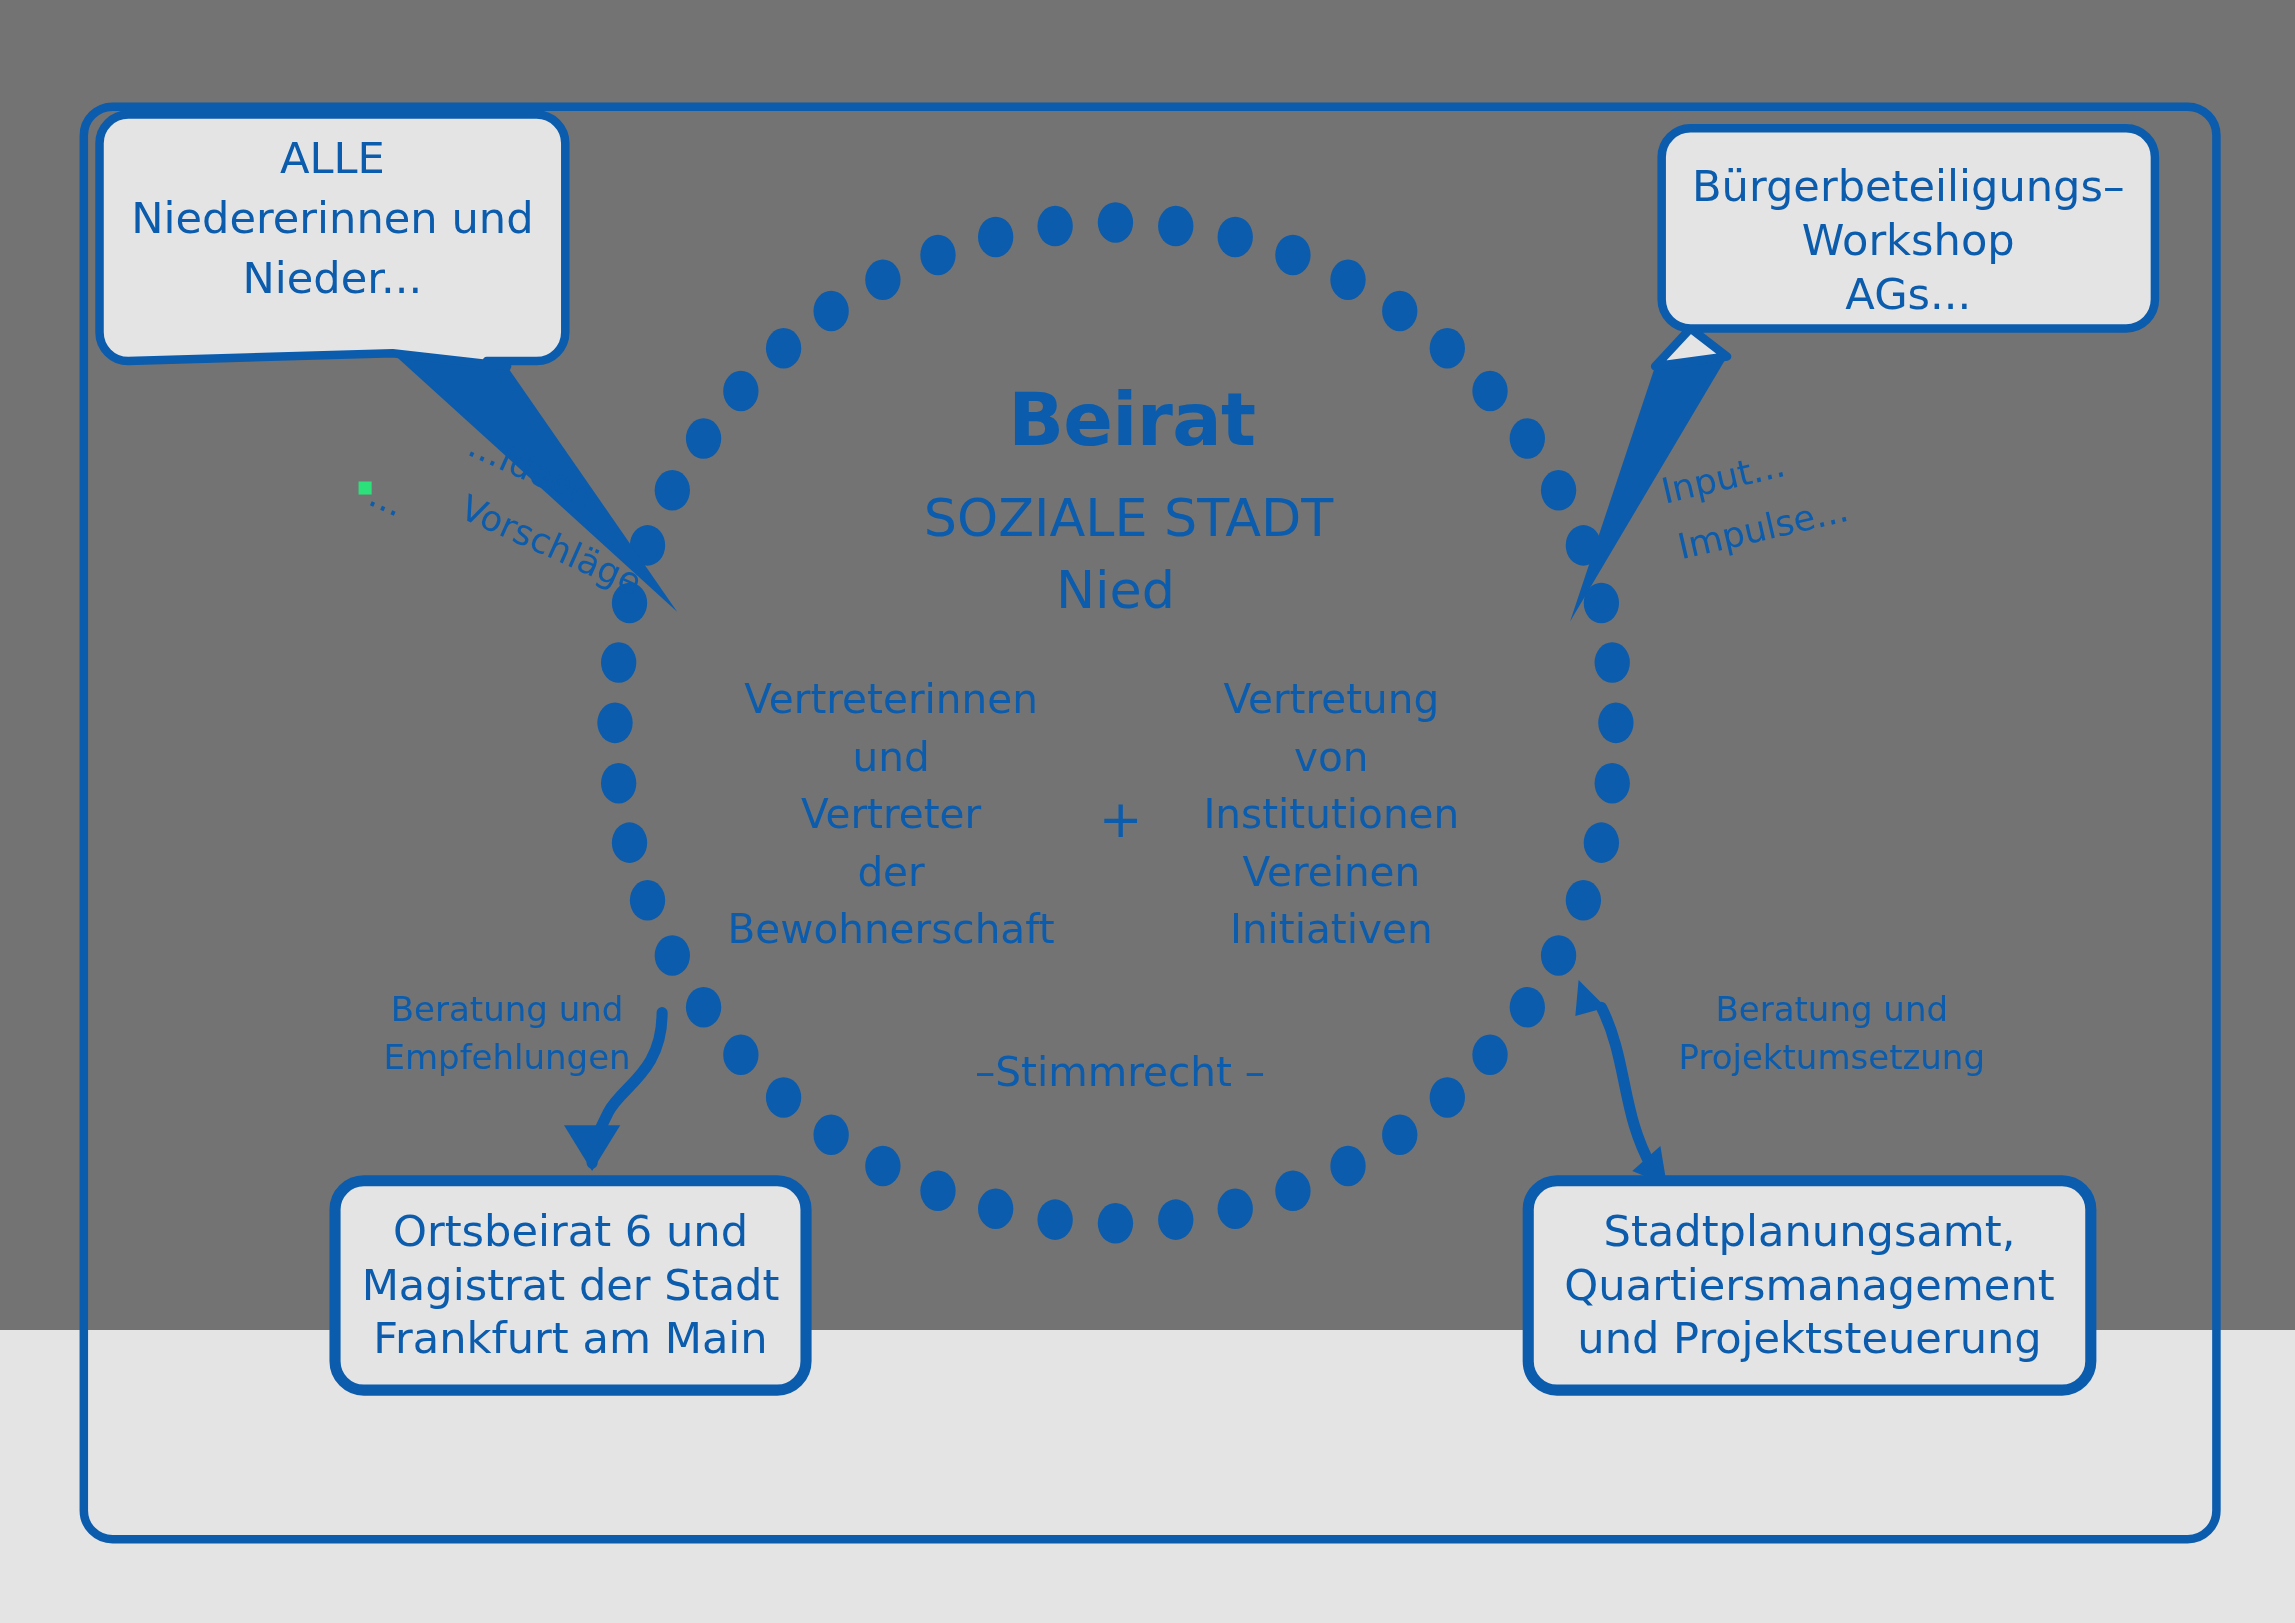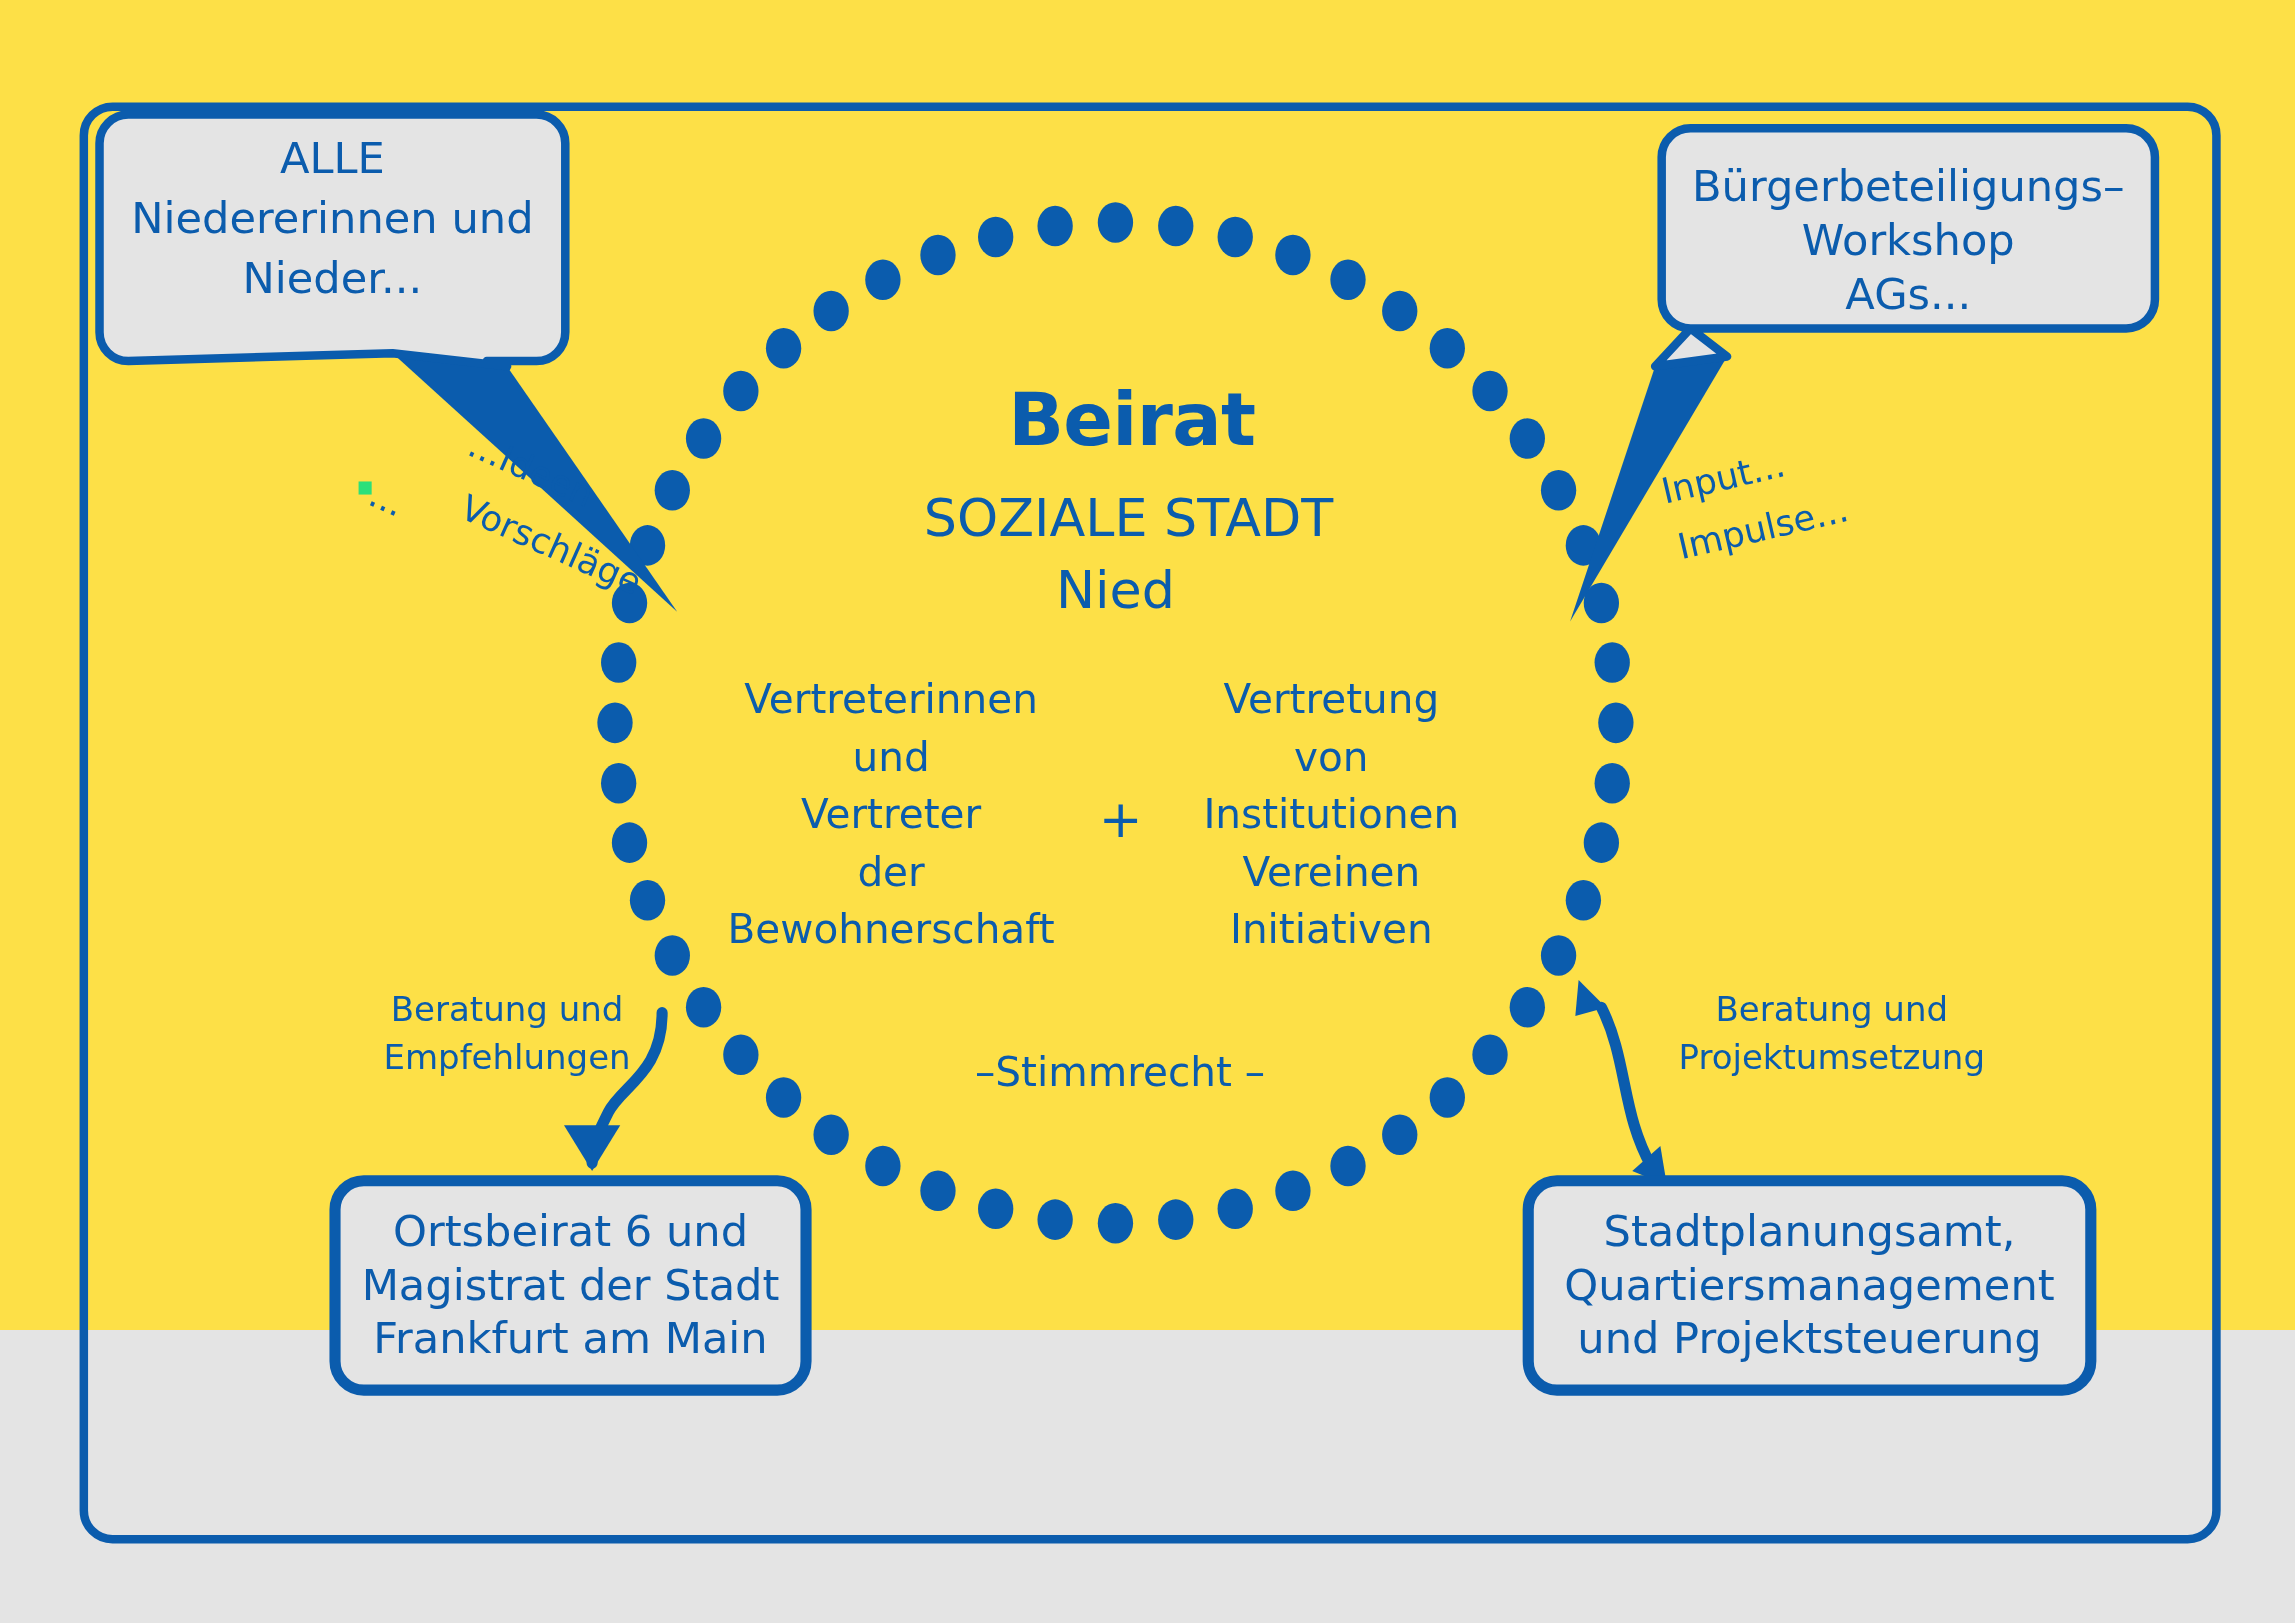--- a/index.html
+++ b/index.html
@@ -11,21 +11,21 @@
   body {
     width: 2295px;
     height: 1623px;
     overflow: hidden;
     font-family: "DejaVu Sans", "Liberation Sans", sans-serif;
   }
   #diagram-root {
     position: relative;
     width: 2295px;
     height: 1330px;
-    background: #fde047;
+    background: #737373;
   }
   svg.diagram-svg {
     position: absolute;
     top: 0;
     left: 0;
     width: 2295px;
     height: 1623px;
     display: block;
   }
   text {

